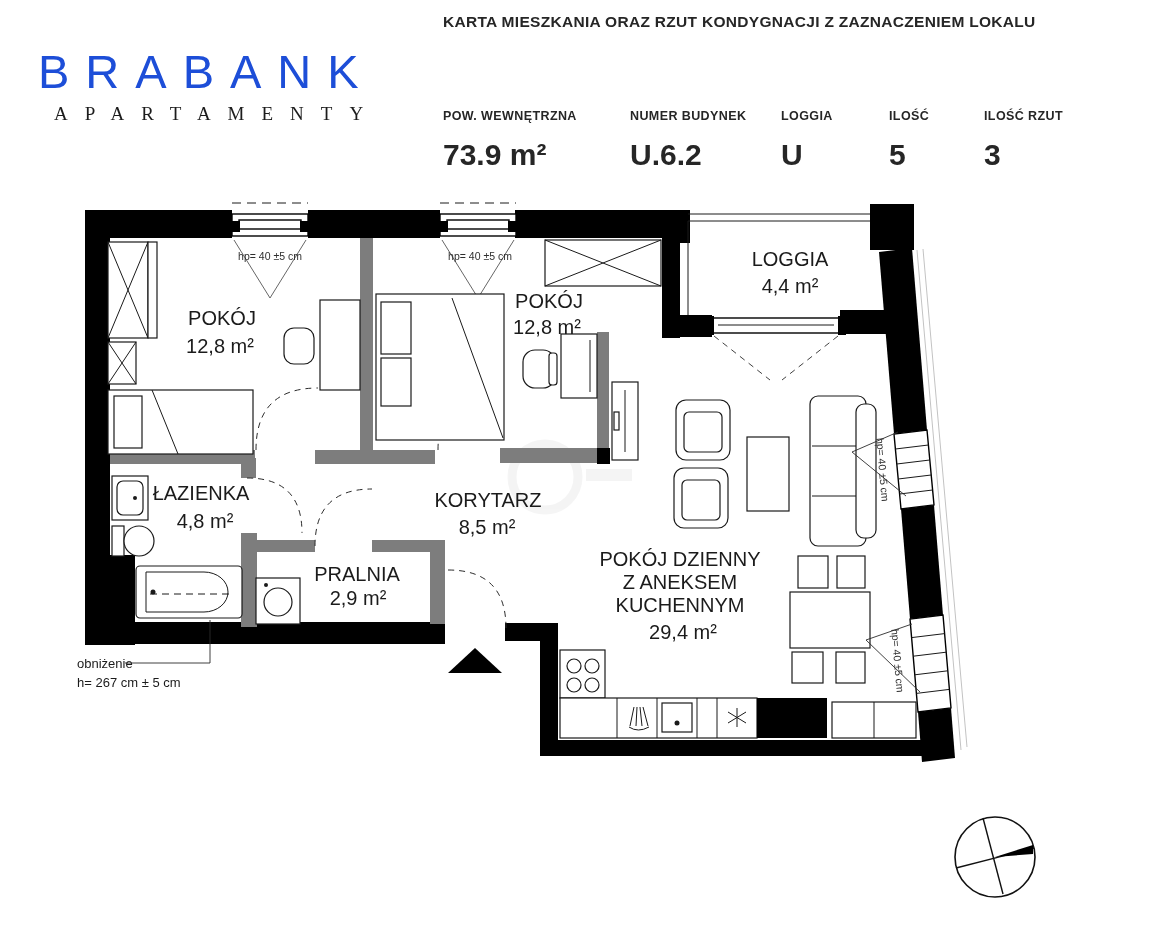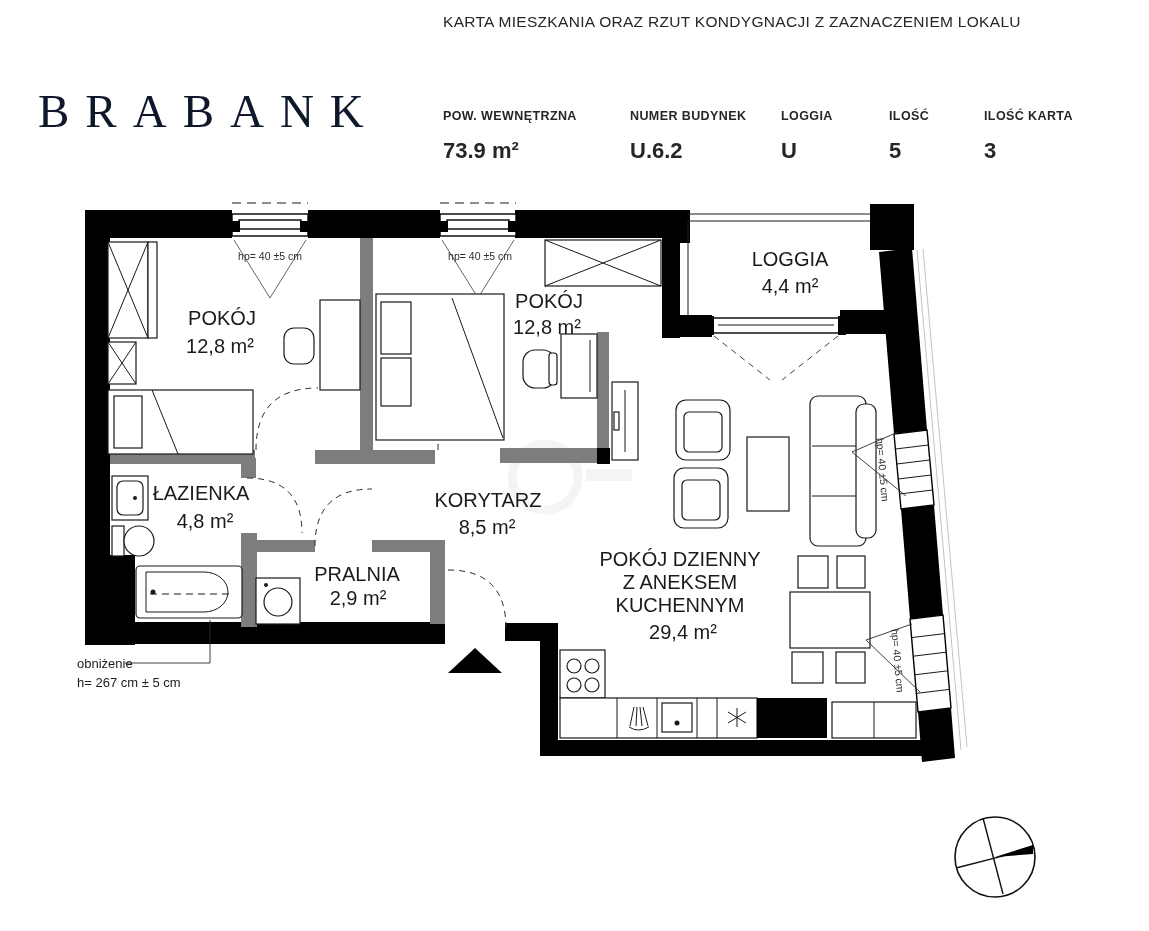--- a/index.html
+++ b/index.html
@@ -1,23 +1,23 @@
 <!DOCTYPE html>
 <html><head>
 <meta charset="utf-8">
 <style>
   html,body{margin:0;padding:0;background:#fff;}
   body{width:1149px;height:931px;position:relative;font-family:"Liberation Sans",sans-serif;color:#232323;overflow:hidden;}
   .logo{position:absolute;left:34px;top:44px;width:370px;text-align:left;}
-  .logo-main{font-family:Liberation Serif, serif;font-size:47px;letter-spacing:16px;color:#0f172a;white-space:nowrap;padding-left:4px;margin-top:40px;}
+  .logo-main{font-family:Liberation Sans, sans-serif;font-size:47px;letter-spacing:16px;color:#1d4ed8;white-space:nowrap;padding-left:4px;}
   .logo-sub{font-family:"Liberation Serif",serif;font-size:19px;letter-spacing:17px;color:#1c1c1c;white-space:nowrap;padding-left:20px;margin-top:4px;}
-  .doc-title{position:absolute;left:443px;top:13px;font-size:15.5px;font-weight:400;letter-spacing:.3px;white-space:nowrap;color:#262626;}
+  .doc-title{position:absolute;left:443px;top:13px;font-size:15.5px;font-weight:700;letter-spacing:.3px;white-space:nowrap;color:#262626;}
   .spec{position:absolute;top:109px;}
   .spec .lbl{font-size:12.5px;font-weight:700;letter-spacing:.4px;white-space:nowrap;color:#262626;}
-  .spec .val{position:absolute;top:29px;left:0;font-size:22px;font-weight:600;white-space:nowrap;color:#262626;}
+  .spec .val{position:absolute;top:29px;left:0;font-size:30px;font-weight:600;white-space:nowrap;color:#262626;}
   .spec-area{left:443px;} .spec-unit{left:630px;} .spec-bldg{left:781px;} .spec-floor{left:889px;} .spec-rooms{left:984px;}
   svg{position:absolute;left:0;top:0;}
   svg text{font-family:"Liberation Sans",sans-serif;fill:#1b1b1b;}
   .room-name,.room-area{font-size:20px;}
   .hp{font-size:10.5px;fill:#2e2e2e;}
   .note{font-size:13px;fill:#1b1b1b;}
   .wall{fill:#000;stroke:none;}
   .iwall{fill:#7d7d7d;stroke:none;}
   .furn{fill:#fff;stroke:#1a1a1a;stroke-width:1.2;}
   .thin{stroke:#1a1a1a;stroke-width:1;fill:none;}
@@ -26,20 +26,21 @@
   .swing{stroke:#2b2b2b;stroke-width:.9;fill:none;stroke-dasharray:6 5;}
   .winframe{fill:#fff;stroke:#000;stroke-width:1.4;}
   .leader{stroke:#2b2b2b;stroke-width:.9;fill:none;}
   .lite{stroke:#c3c3c3;stroke-width:1;fill:none;}
 </style>
 </head>
 <body>
 
 <div class="logo">
   <div class="logo-main">BRABANK</div>
+  <div class="logo-sub">APARTAMENTY</div>
 </div>
 
 <div class="doc-title">KARTA MIESZKANIA ORAZ RZUT KONDYGNACJI Z ZAZNACZENIEM LOKALU</div>
 
 <div class="spec spec-area">
   <div class="lbl">POW. WEWNĘTRZNA</div>
   <div class="val">73.9 m²</div>
 </div>
 <div class="spec spec-unit">
   <div class="lbl">NUMER BUDYNEK</div>
@@ -47,21 +48,21 @@
 </div>
 <div class="spec spec-bldg">
   <div class="lbl">LOGGIA</div>
   <div class="val">U</div>
 </div>
 <div class="spec spec-floor">
   <div class="lbl">ILOŚĆ</div>
   <div class="val">5</div>
 </div>
 <div class="spec spec-rooms">
-  <div class="lbl">ILOŚĆ KARTA</div>
+  <div class="lbl">ILOŚĆ RZUT</div>
   <div class="val">3</div>
 </div>
 
 <svg width="1149" height="931" viewBox="0 0 1149 931">
 
   <g opacity="0.06">
     <circle cx="545" cy="477" r="33" fill="none" stroke="#555" stroke-width="9"></circle>
     <rect x="586" y="469" width="46" height="12" fill="#555"></rect>
   </g>
 

